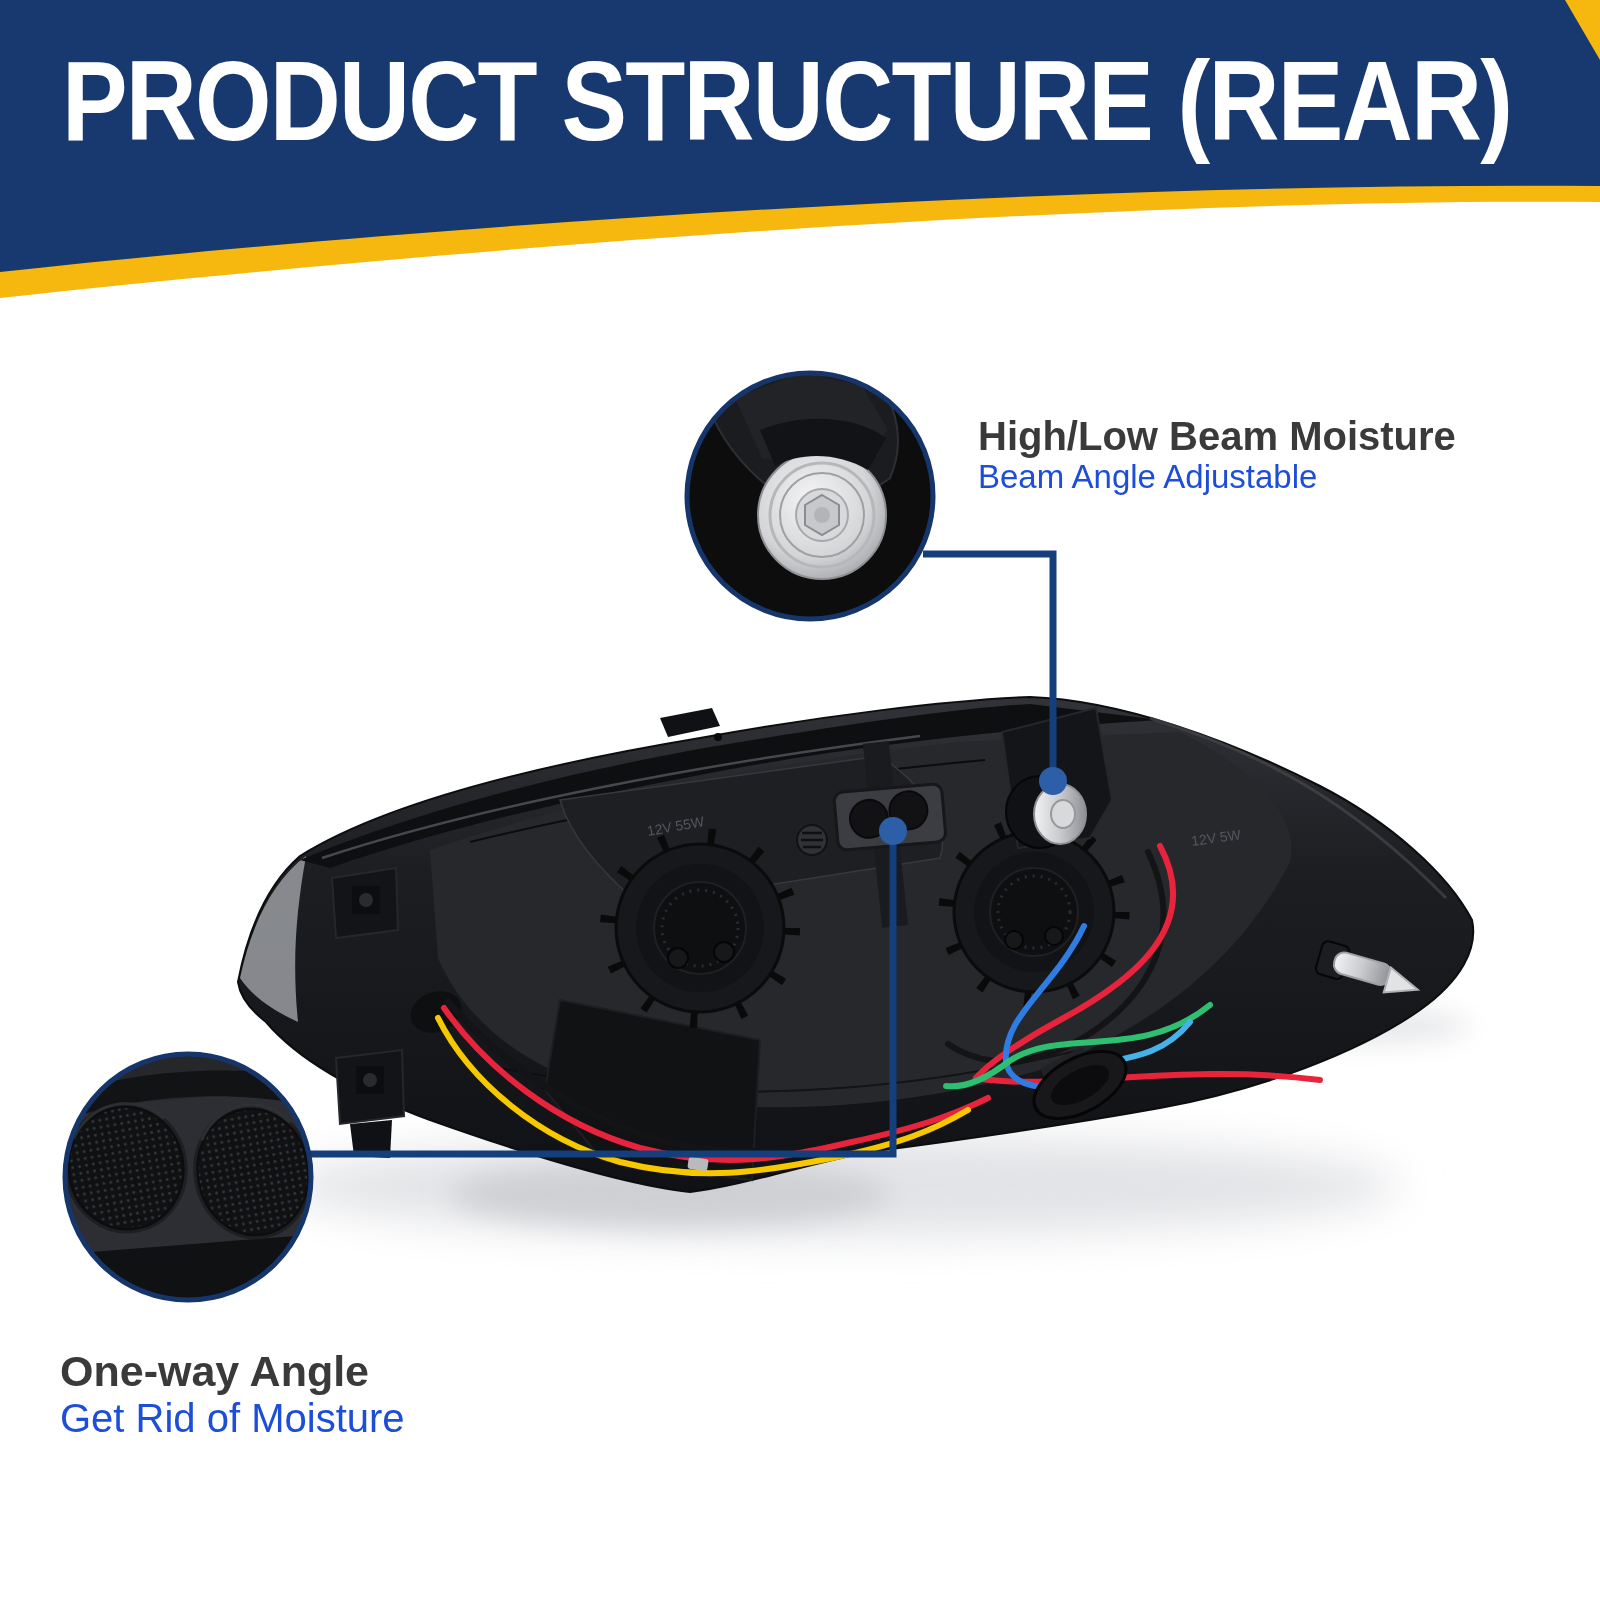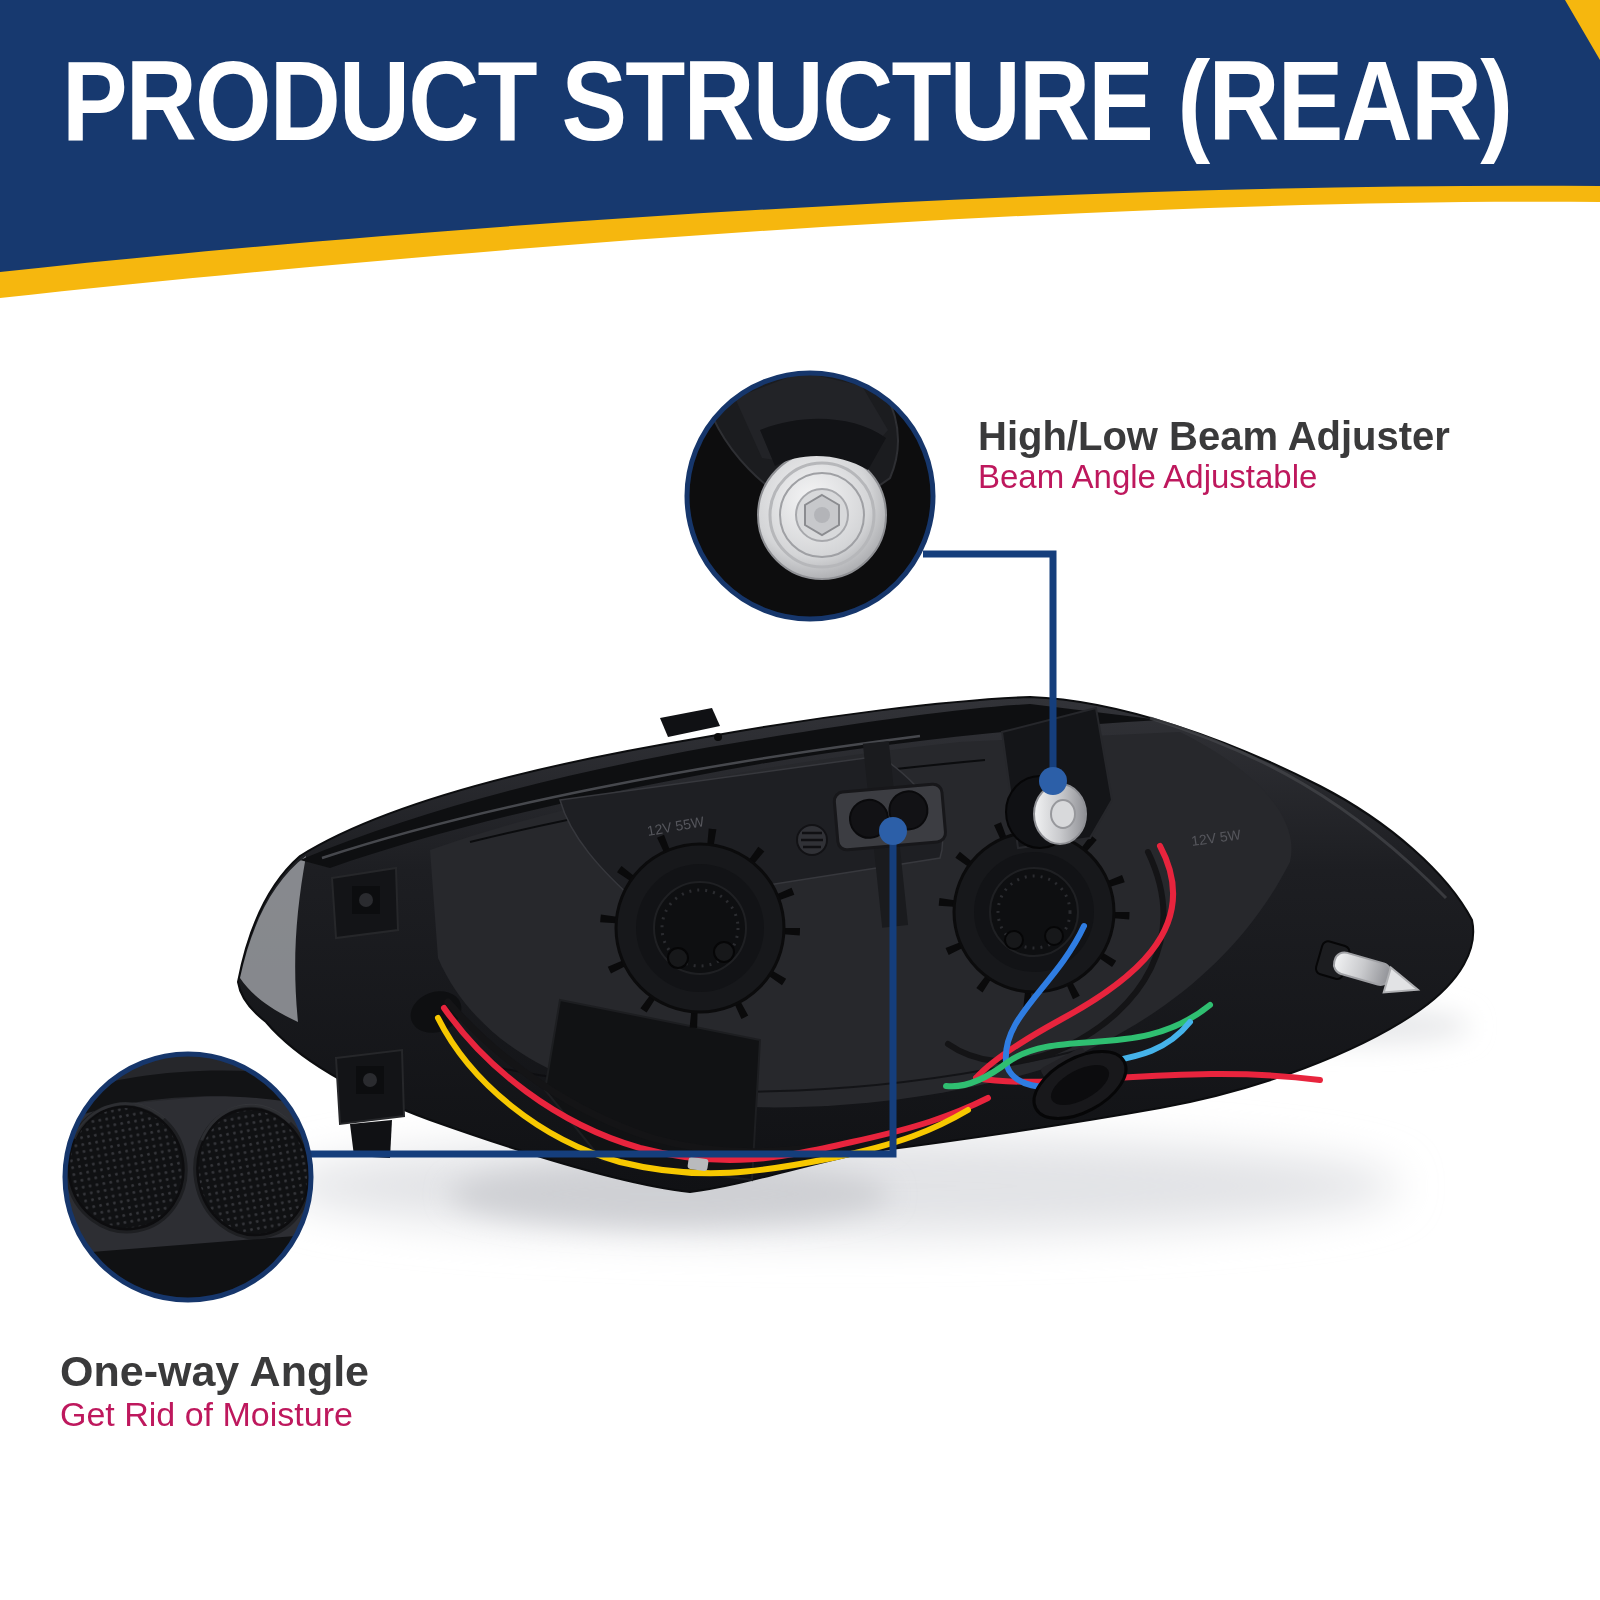--- a/index.html
+++ b/index.html
@@ -8,25 +8,25 @@
     background:#ffffff;font-family:"Liberation Sans",sans-serif;
   }
   .stage svg{position:absolute;left:0;top:0;}
   .page-title{
     position:absolute;left:62px;top:36px;
     font-size:113px;font-weight:900;letter-spacing:-2px;color:#ffffff;
     white-space:nowrap;transform:scaleX(.87);transform-origin:left top;
   }
   .callout{position:absolute;color:#3a3a3b;}
   .callout .co-title{font-weight:bold;font-size:40px;line-height:1.1;white-space:nowrap;}
-  .callout .co-sub{font-weight:normal;font-size:33px;line-height:1.15;color:#be185d;white-space:nowrap;}
+  .callout .co-sub{font-weight:normal;font-size:33px;line-height:1.15;color:#1d4ed8;white-space:nowrap;}
   .callout.beam{left:978px;top:414px;}
   .callout.vent{left:60px;top:1348px;}
   .callout.vent .co-title{font-size:43px;}
-  .callout.vent .co-sub{font-size:34px;}
+  .callout.vent .co-sub{font-size:40px;}
 </style>
 </head>
 <body>
 
 <div class="stage">
 
 <svg width="1600" height="1600" viewBox="0 0 1600 1600" aria-hidden="true">
   <defs>
     <filter id="b24" x="-40%" y="-80%" width="180%" height="260%">
           <feGaussianBlur stdDeviation="22"></feGaussianBlur>
@@ -229,21 +229,21 @@
         <path d="M208,1132 A56,64 0 0 1 298,1130" fill="none" stroke="#3c3d42" stroke-width="3" opacity="0.5"></path>
       </g>
     </g>
     <circle cx="188" cy="1177" r="123" fill="none" stroke="#16366B" stroke-width="5"></circle>
   </g>
 </svg>
 
   <h1 class="page-title" style="margin:0;">PRODUCT STRUCTURE (REAR)</h1>
 
   <div class="callout beam">
-    <div class="co-title">High/Low Beam Adjuster</div>
+    <div class="co-title">High/Low Beam Moisture</div>
     <div class="co-sub">Beam Angle Adjustable</div>
   </div>
 
   <div class="callout vent">
     <div class="co-title">One-way Angle</div>
     <div class="co-sub">Get Rid of Moisture</div>
   </div>
 
 </div>
 

